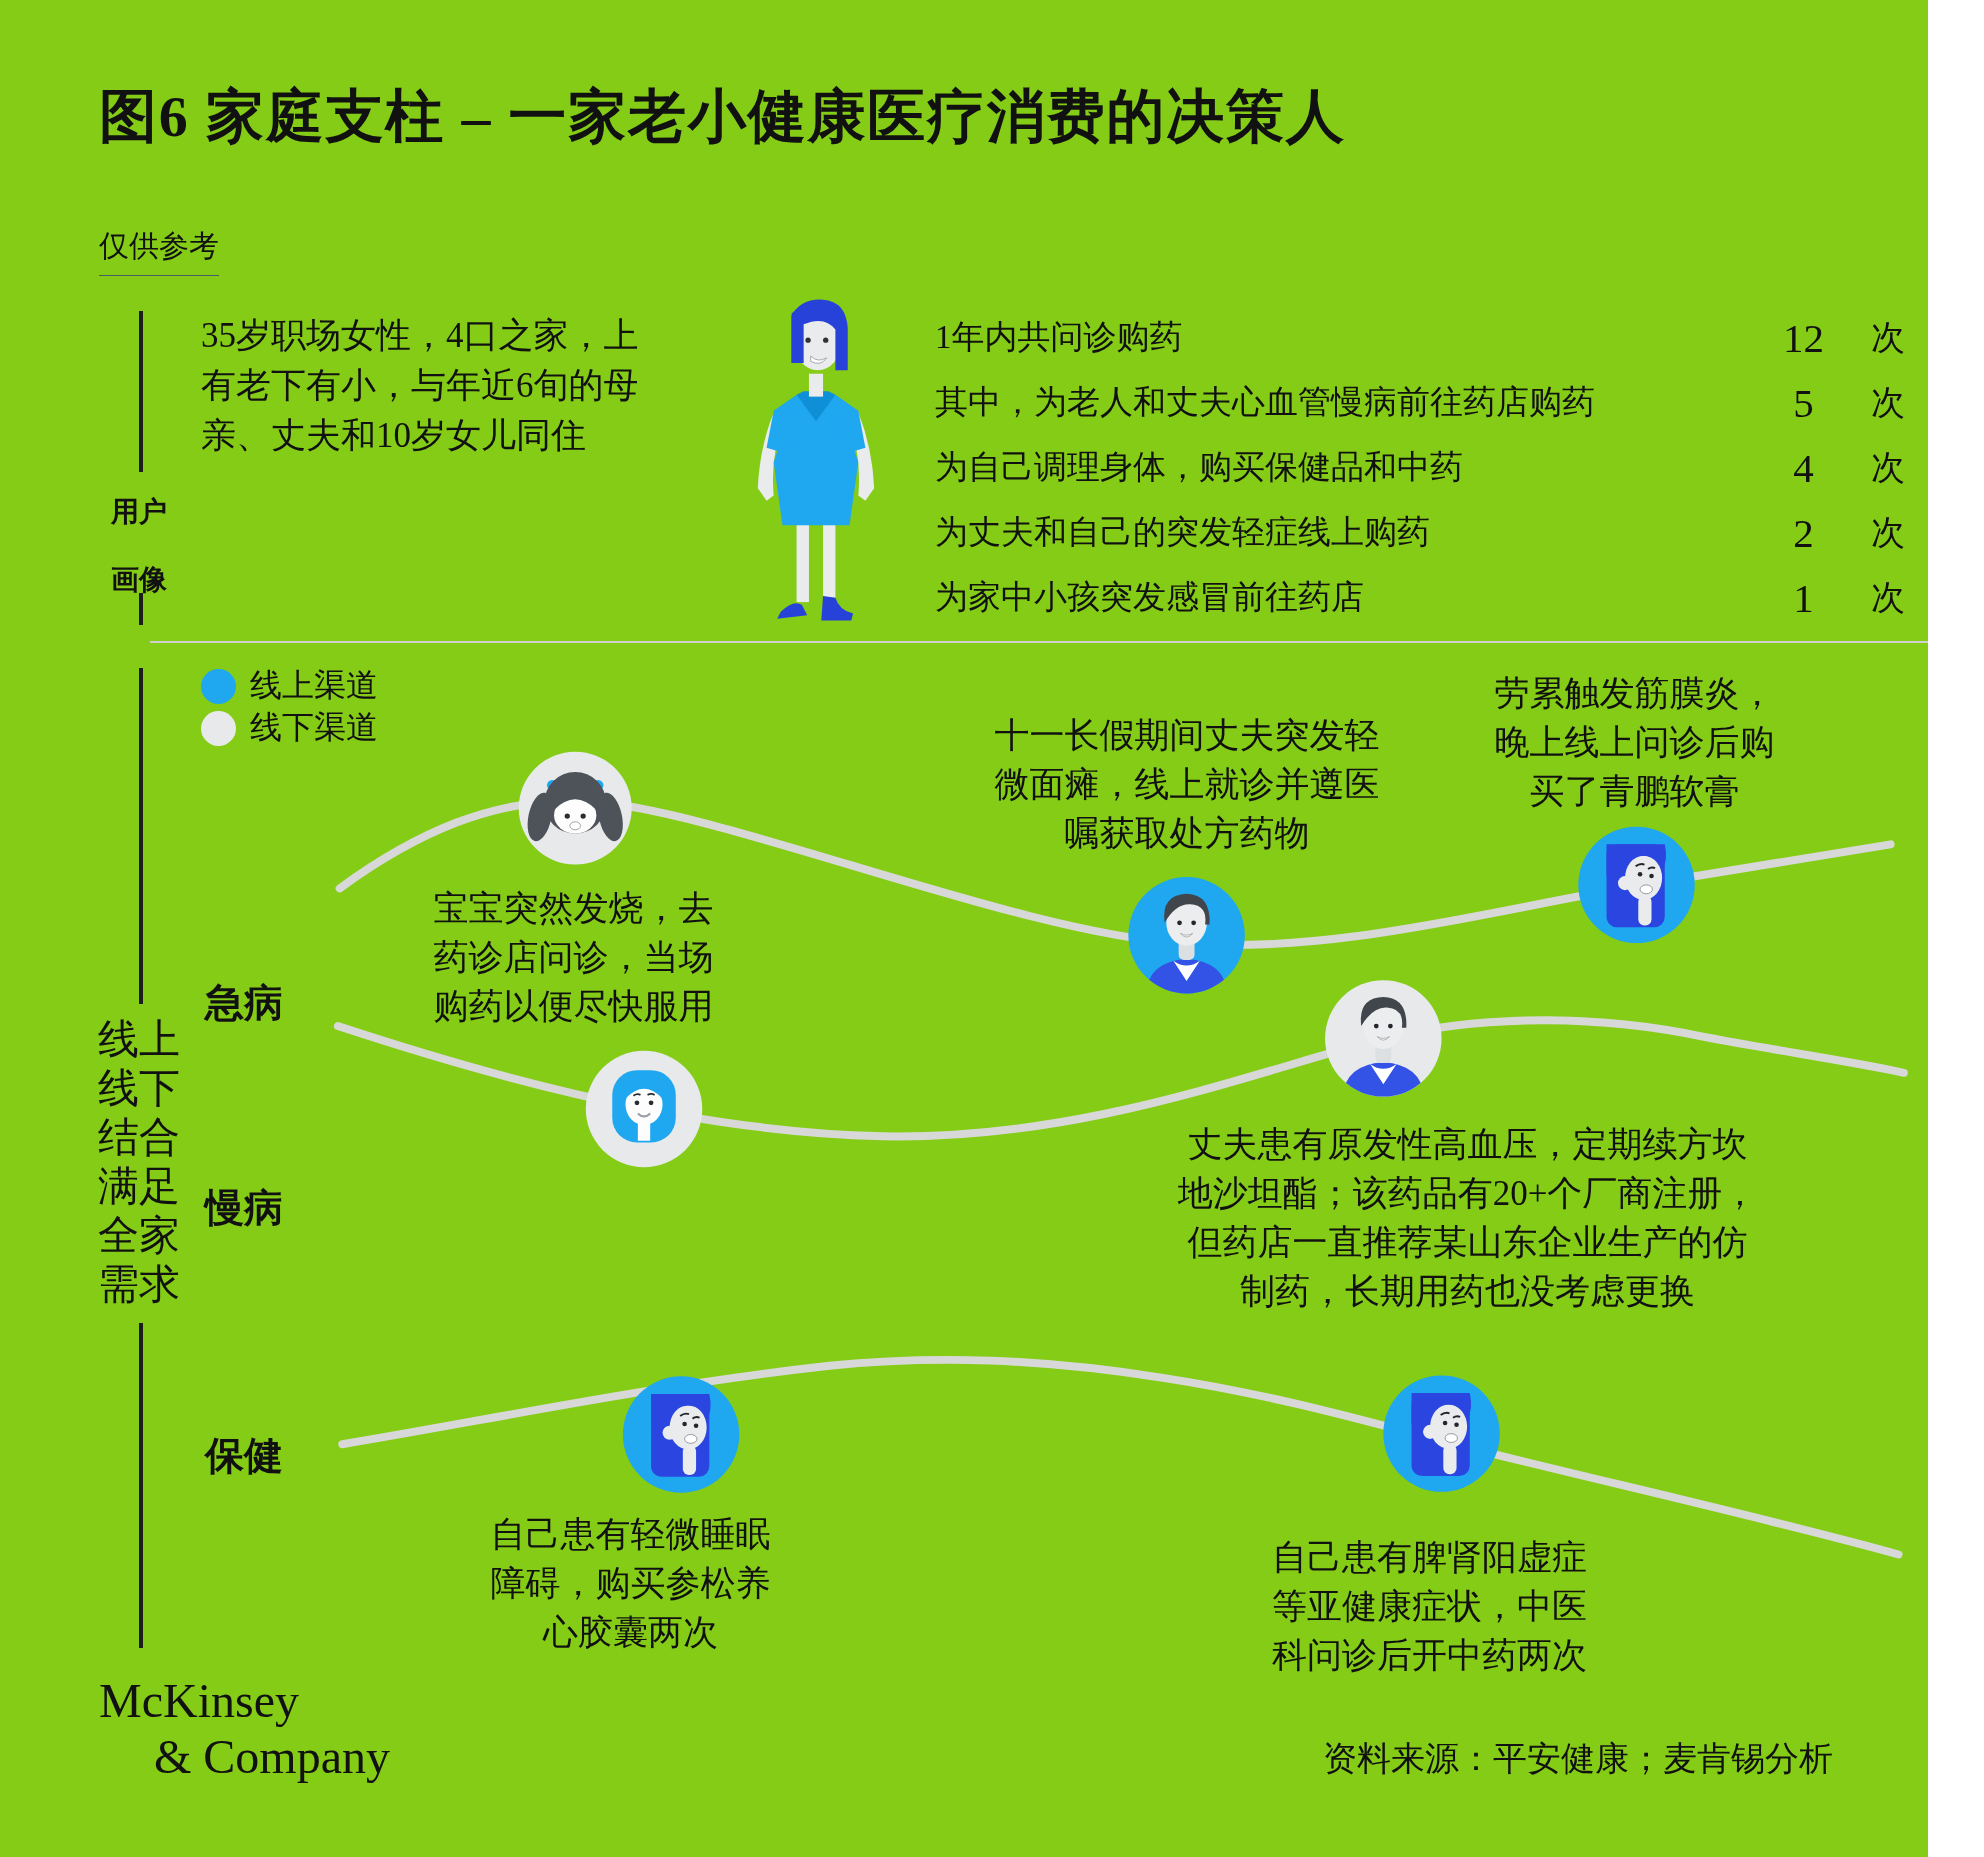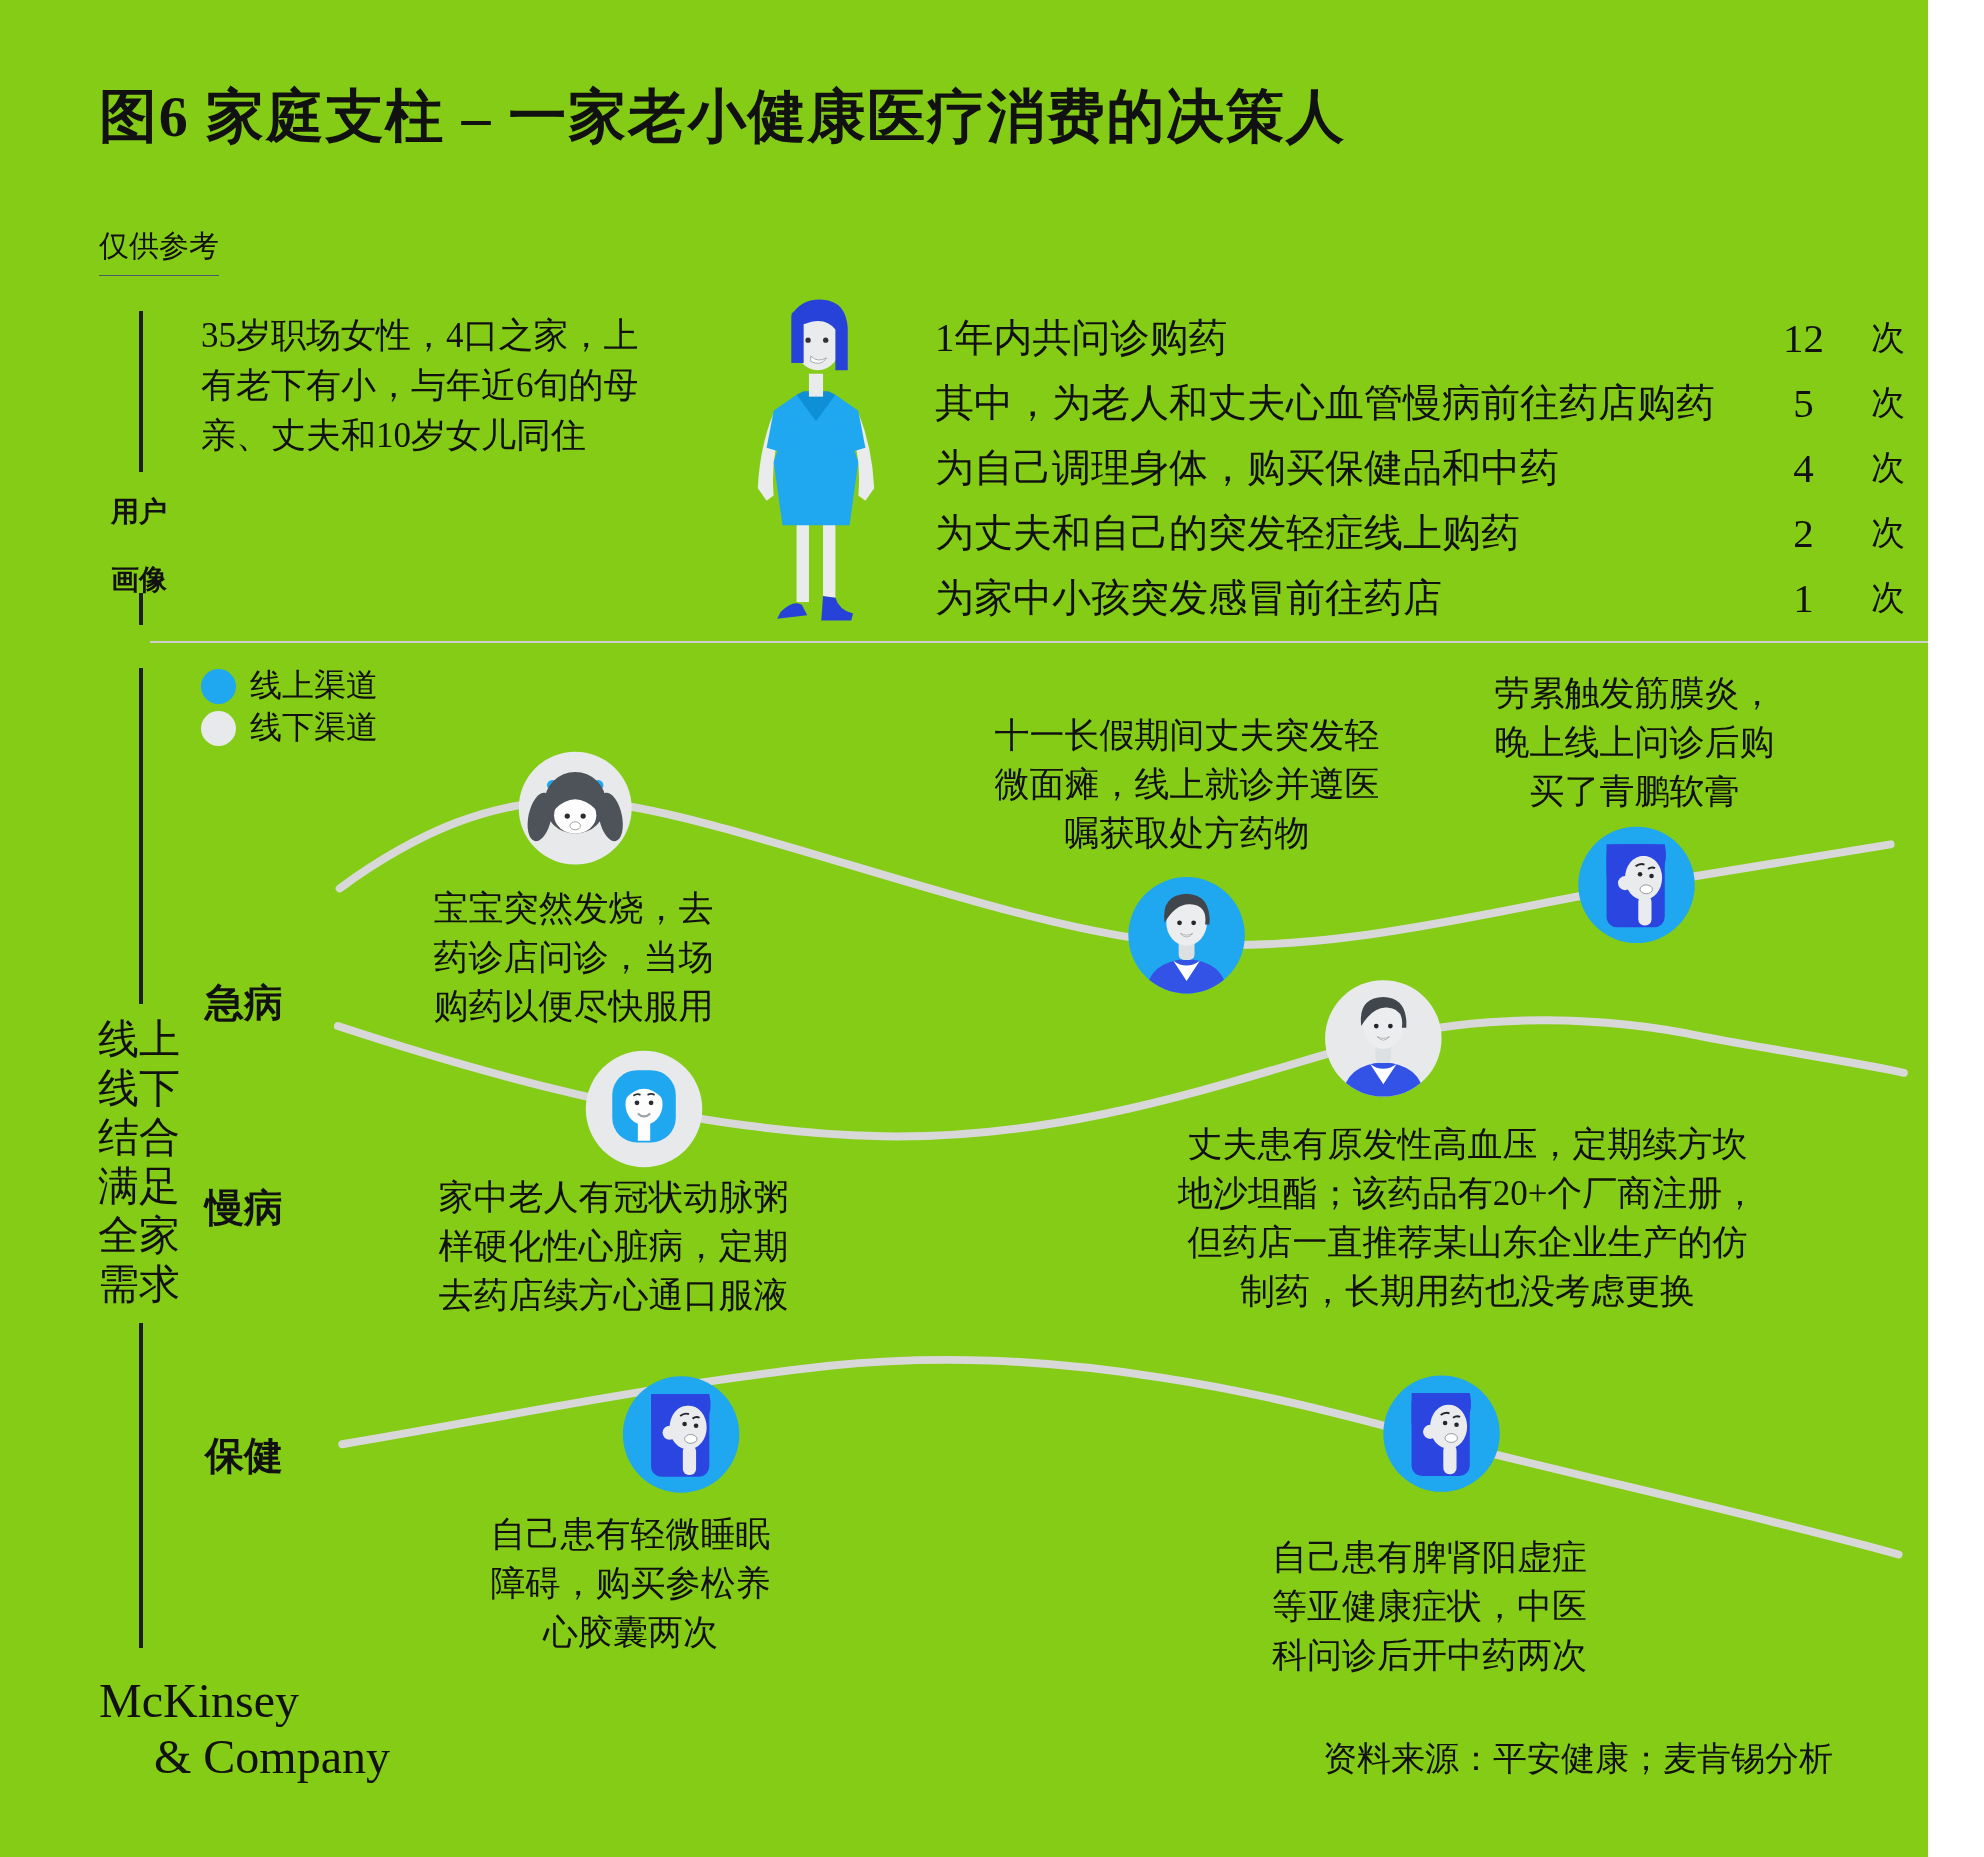--- a/index.html
+++ b/index.html
@@ -13,21 +13,21 @@
   .preline{white-space:pre-line;}
   .title{left:99px;top:78px;font-size:58px;font-weight:bold;letter-spacing:1.8px;}
   .note{left:99px;top:226px;font-size:30px;padding-bottom:8px;border-bottom:1.8px solid #4a5a66;}
   .rail{width:3.5px;background:#1d1d1d;}
   .rail-label{font-size:28px;font-weight:bold;line-height:68px;text-align:center;width:106px;}
   .journey-rail-label{font-size:41px;font-weight:normal;line-height:49px;text-align:center;width:106px;}
   .desc{left:201px;top:311px;width:538px;font-size:35px;line-height:50px;}
   .desc p{margin:0 0 12.4px 0;}
   .stats{left:935px;top:305px;width:970px;}
   .stat-row{display:flex;align-items:center;height:65px;}
-  .stat-label{flex:1;font-size:39px;font-family:Liberation Serif, serif;}
+  .stat-label{flex:1;font-size:33px;font-family:Liberation Serif, serif;}
   .stat-value{width:79px;text-align:center;font-size:41px;font-weight:normal;}
   .stat-unit{width:62px;text-align:right;font-size:34px;}
   .divider{left:150px;top:641px;width:1835px;height:1.8px;background:#cfcfcf;}
   .legend-item{display:flex;align-items:center;gap:14px;height:42px;}
   .legend-dot{width:35px;height:35px;border-radius:50%;}
   .legend-label{font-size:32px;}
   .row-label{font-size:39px;font-weight:bold;}
   .jnote{font-size:35px;line-height:49px;text-align:center;}
   .logo{left:99px;top:1673px;font-size:48px;line-height:56px;}
   .logo .l2{padding-left:55px;}
@@ -239,23 +239,20 @@
 
   <div class="abs jnote preline" style="left:397px;top:884px;width:353px;">宝宝突然发烧，去
 药诊店问诊，当场
 购药以便尽快服用</div>
   <div class="abs jnote preline" style="left:940px;top:711px;width:494px;">十一长假期间丈夫突发轻
 微面瘫，线上就诊并遵医
 嘱获取处方药物</div>
   <div class="abs jnote preline" style="left:1449px;top:669px;width:371px;">劳累触发筋膜炎，
 晚上线上问诊后购
 买了青鹏软膏</div>
-  <div class="abs jnote preline" style="left:406px;top:1173px;width:415px;">家中老人有冠状动脉粥
-样硬化性心脏病，定期
-去药店续方心通口服液</div>
   <div class="abs jnote preline" style="left:1097px;top:1120px;width:741px;">丈夫患有原发性高血压，定期续方坎
 地沙坦酯；该药品有20+个厂商注册，
 但药店一直推荐某山东企业生产的仿
 制药，长期用药也没考虑更换</div>
   <div class="abs jnote preline" style="left:454px;top:1510px;width:353px;">自己患有轻微睡眠
 障碍，购买参松养
 心胶囊两次</div>
   <div class="abs jnote preline" style="left:1240px;top:1533px;width:379px;">自己患有脾肾阳虚症
 等亚健康症状，中医
 科问诊后开中药两次</div>

